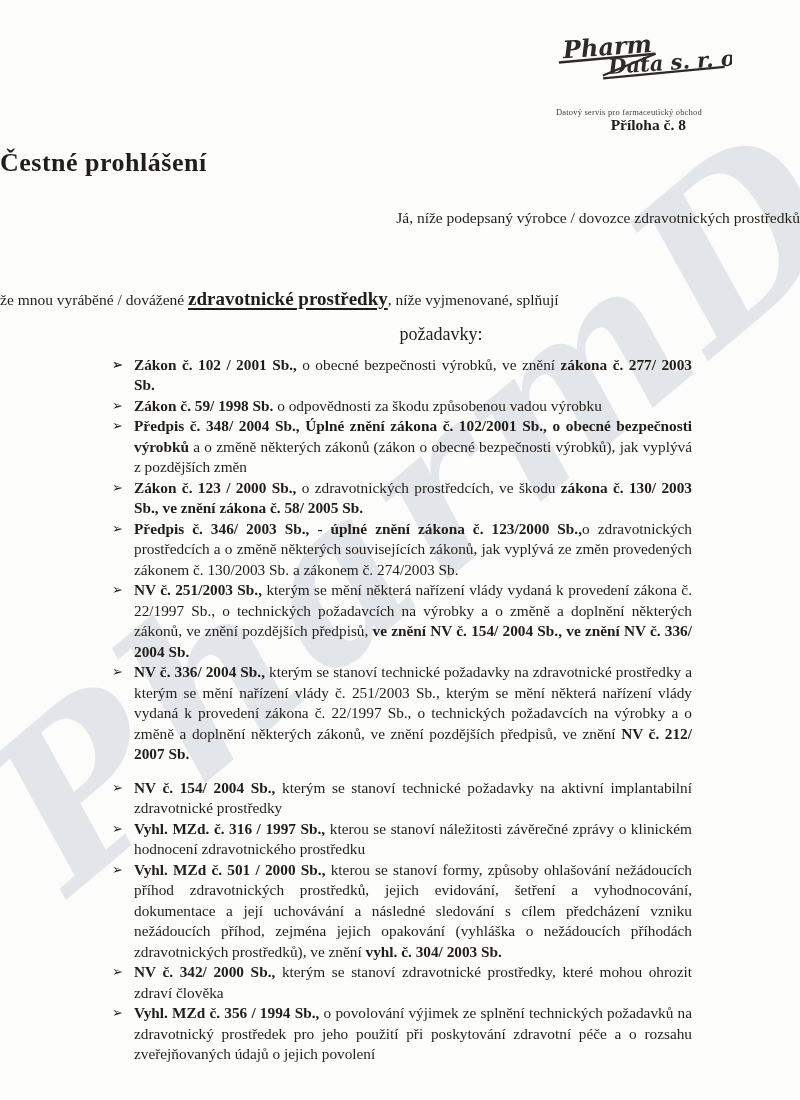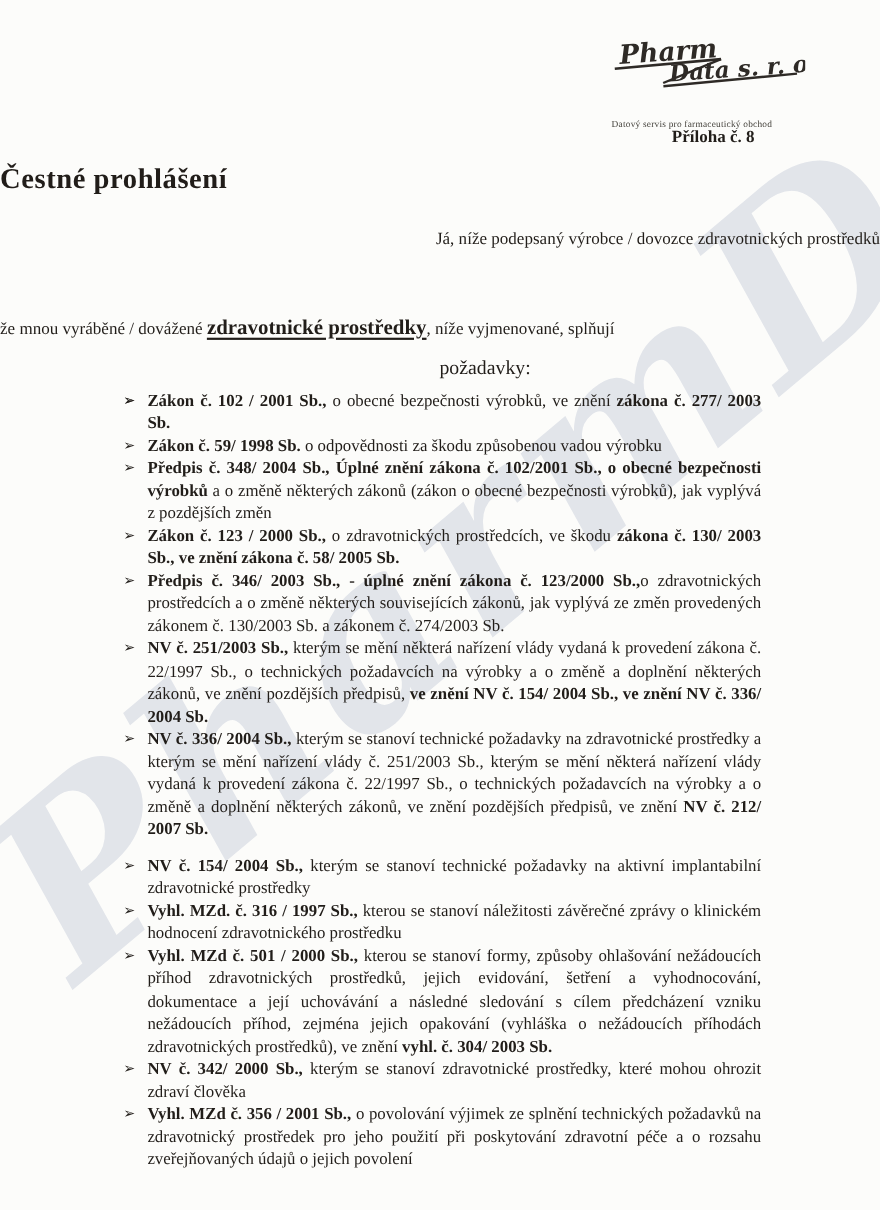--- a/index.html
+++ b/index.html
@@ -111,16 +111,16 @@
       <div class="law-item"><span class="bullet">➢</span><span class="law-text"><span class="b">Zákon č. 59/ 1998 Sb.</span><span> o odpovědnosti za škodu způsobenou vadou výrobku</span></span></div>
       <div class="law-item"><span class="bullet">➢</span><span class="law-text"><span class="b">Předpis č. 348/ 2004 Sb., Úplné znění zákona č. 102/2001 Sb., o obecné bezpečnosti výrobků</span><span> a o změně některých zákonů (zákon o obecné bezpečnosti výrobků), jak vyplývá z pozdějších změn</span></span></div>
       <div class="law-item"><span class="bullet">➢</span><span class="law-text"><span class="b">Zákon č. 123 / 2000 Sb.,</span><span> o zdravotnických prostředcích, ve škodu </span><span class="b">zákona č. 130/ 2003 Sb., ve znění zákona č. 58/ 2005 Sb.</span></span></div>
       <div class="law-item"><span class="bullet">➢</span><span class="law-text"><span class="b">Předpis č. 346/ 2003 Sb., - úplné znění zákona č. 123/2000 Sb.,</span><span>o zdravotnických prostředcích a o změně některých souvisejících zákonů, jak vyplývá ze změn provedených zákonem č. 130/2003 Sb. a zákonem č. 274/2003 Sb.</span></span></div>
       <div class="law-item"><span class="bullet">➢</span><span class="law-text"><span class="b">NV č. 251/2003 Sb.,</span><span> kterým se mění některá nařízení vlády vydaná k provedení zákona č. 22/1997 Sb., o technických požadavcích na výrobky a o změně a doplnění některých zákonů, ve znění pozdějších předpisů, </span><span class="b">ve znění NV č. 154/ 2004 Sb., ve znění NV č. 336/ 2004 Sb.</span></span></div>
       <div class="law-item"><span class="bullet">➢</span><span class="law-text"><span class="b">NV č. 336/ 2004 Sb.,</span><span> kterým se stanoví technické požadavky na zdravotnické prostředky a kterým se mění nařízení vlády č. 251/2003 Sb., kterým se mění některá nařízení vlády vydaná k provedení zákona č. 22/1997 Sb., o technických požadavcích na výrobky a o změně a doplnění některých zákonů, ve znění pozdějších předpisů, ve znění </span><span class="b">NV č. 212/ 2007 Sb.</span></span></div>
       <div class="law-item gap"><span class="bullet">➢</span><span class="law-text"><span class="b">NV č. 154/ 2004 Sb.,</span><span> kterým se stanoví technické požadavky na aktivní implantabilní zdravotnické prostředky</span></span></div>
       <div class="law-item"><span class="bullet">➢</span><span class="law-text"><span class="b">Vyhl. MZd. č. 316 / 1997 Sb.,</span><span> kterou se stanoví náležitosti závěrečné zprávy o klinickém hodnocení zdravotnického prostředku</span></span></div>
       <div class="law-item"><span class="bullet">➢</span><span class="law-text"><span class="b">Vyhl. MZd č. 501 / 2000 Sb.,</span><span> kterou se stanoví formy, způsoby ohlašování nežádoucích příhod zdravotnických prostředků, jejich evidování, šetření a vyhodnocování, dokumentace a její uchovávání a následné sledování s cílem předcházení vzniku nežádoucích příhod, zejména jejich opakování (vyhláška o nežádoucích příhodách zdravotnických prostředků), ve znění </span><span class="b">vyhl. č. 304/ 2003 Sb.</span></span></div>
       <div class="law-item"><span class="bullet">➢</span><span class="law-text"><span class="b">NV č. 342/ 2000 Sb.,</span><span> kterým se stanoví zdravotnické prostředky, které mohou ohrozit zdraví člověka</span></span></div>
-      <div class="law-item"><span class="bullet">➢</span><span class="law-text"><span class="b">Vyhl. MZd č. 356 / 2001 Sb.,</span><span> o povolování výjimek ze splnění technických požadavků na zdravotnický prostředek pro jeho použití při poskytování zdravotní péče a o rozsahu zveřejňovaných údajů o jejich povolení</span></span></div>
+      <div class="law-item"><span class="bullet">➢</span><span class="law-text"><span class="b">Vyhl. MZd č. 356 / 1994 Sb.,</span><span> o povolování výjimek ze splnění technických požadavků na zdravotnický prostředek pro jeho použití při poskytování zdravotní péče a o rozsahu zveřejňovaných údajů o jejich povolení</span></span></div>
     </div>
 
 </div>
 
 </body></html>

